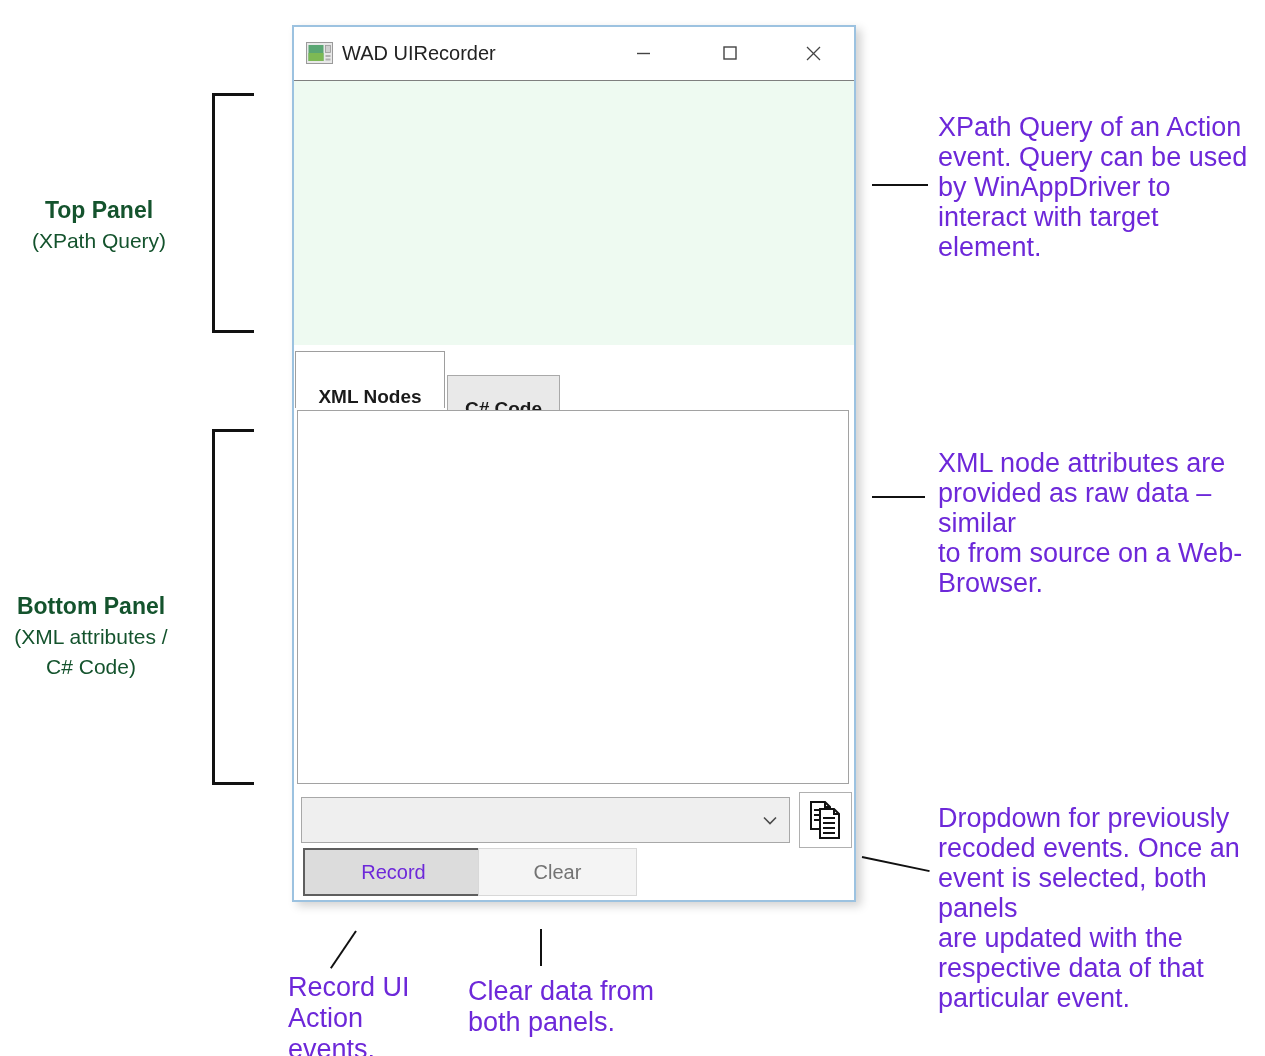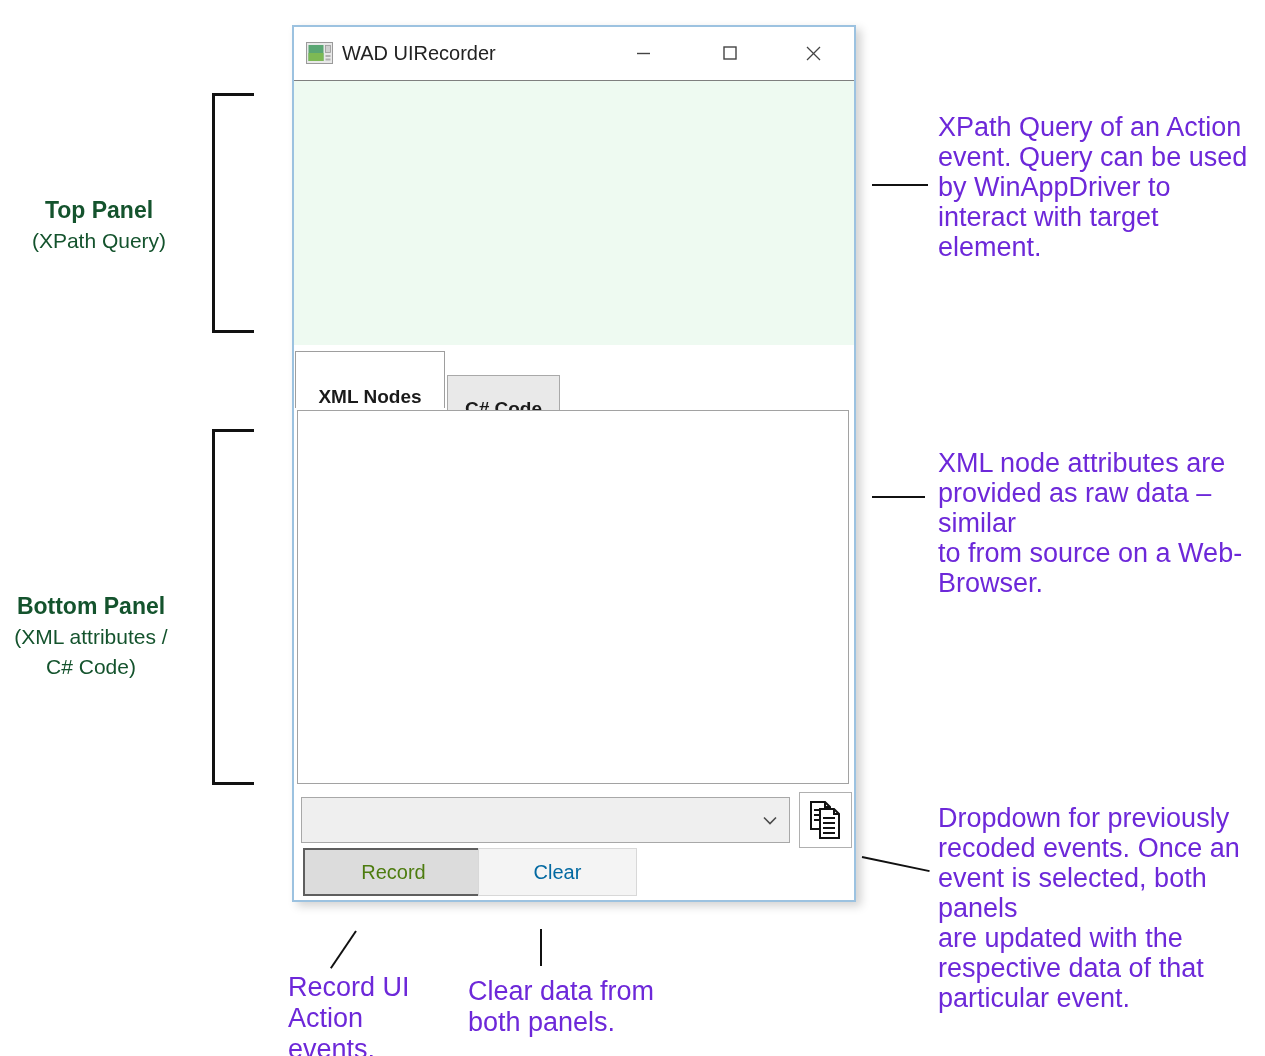--- a/index.html
+++ b/index.html
@@ -37,23 +37,23 @@
 
   .events-dropdown { left:7px; top:770px; width:489px; height:46px;
     background:#efefef; border:1px solid #a8a8a8; display:flex;
     align-items:center; justify-content:flex-end; padding-right:12px; }
   .copy-button { left:505px; top:765px; width:53px; height:56px; background:#fff;
     border:1px solid #b0b0b0; display:flex; align-items:center; justify-content:center; }
 
   .btn { position:absolute; top:821px; height:48px; font-size:20px;
     display:flex; align-items:center; justify-content:center; }
   .btn-record { left:9px; width:181px; background:#dcdcdc;
-    border:2px solid #5e5e5e; color:#4d7c0f; }
+    border:2px solid #5e5e5e; color:#6d28d9; }
   .btn-clear { left:184px; width:159px; background:#f4f4f4;
-    border:1px solid #d8d8d8; color:#0369a1; }
+    border:1px solid #d8d8d8; color:#737373; }
 
   
   .bracket { border-left:3px solid #111; border-top:3px solid #111;
     border-bottom:3px solid #111; }
   .bracket-top { left:212px; top:93px; width:42px; height:240px; }
   .bracket-bottom { left:212px; top:429px; width:42px; height:356px; }
 
   .left-label { text-align:center; color:#14532d; }
   .left-label .t1 { font-weight:bold; font-size:23px; line-height:31px; }
   .left-label .t2 { font-size:21px; line-height:30px; }

